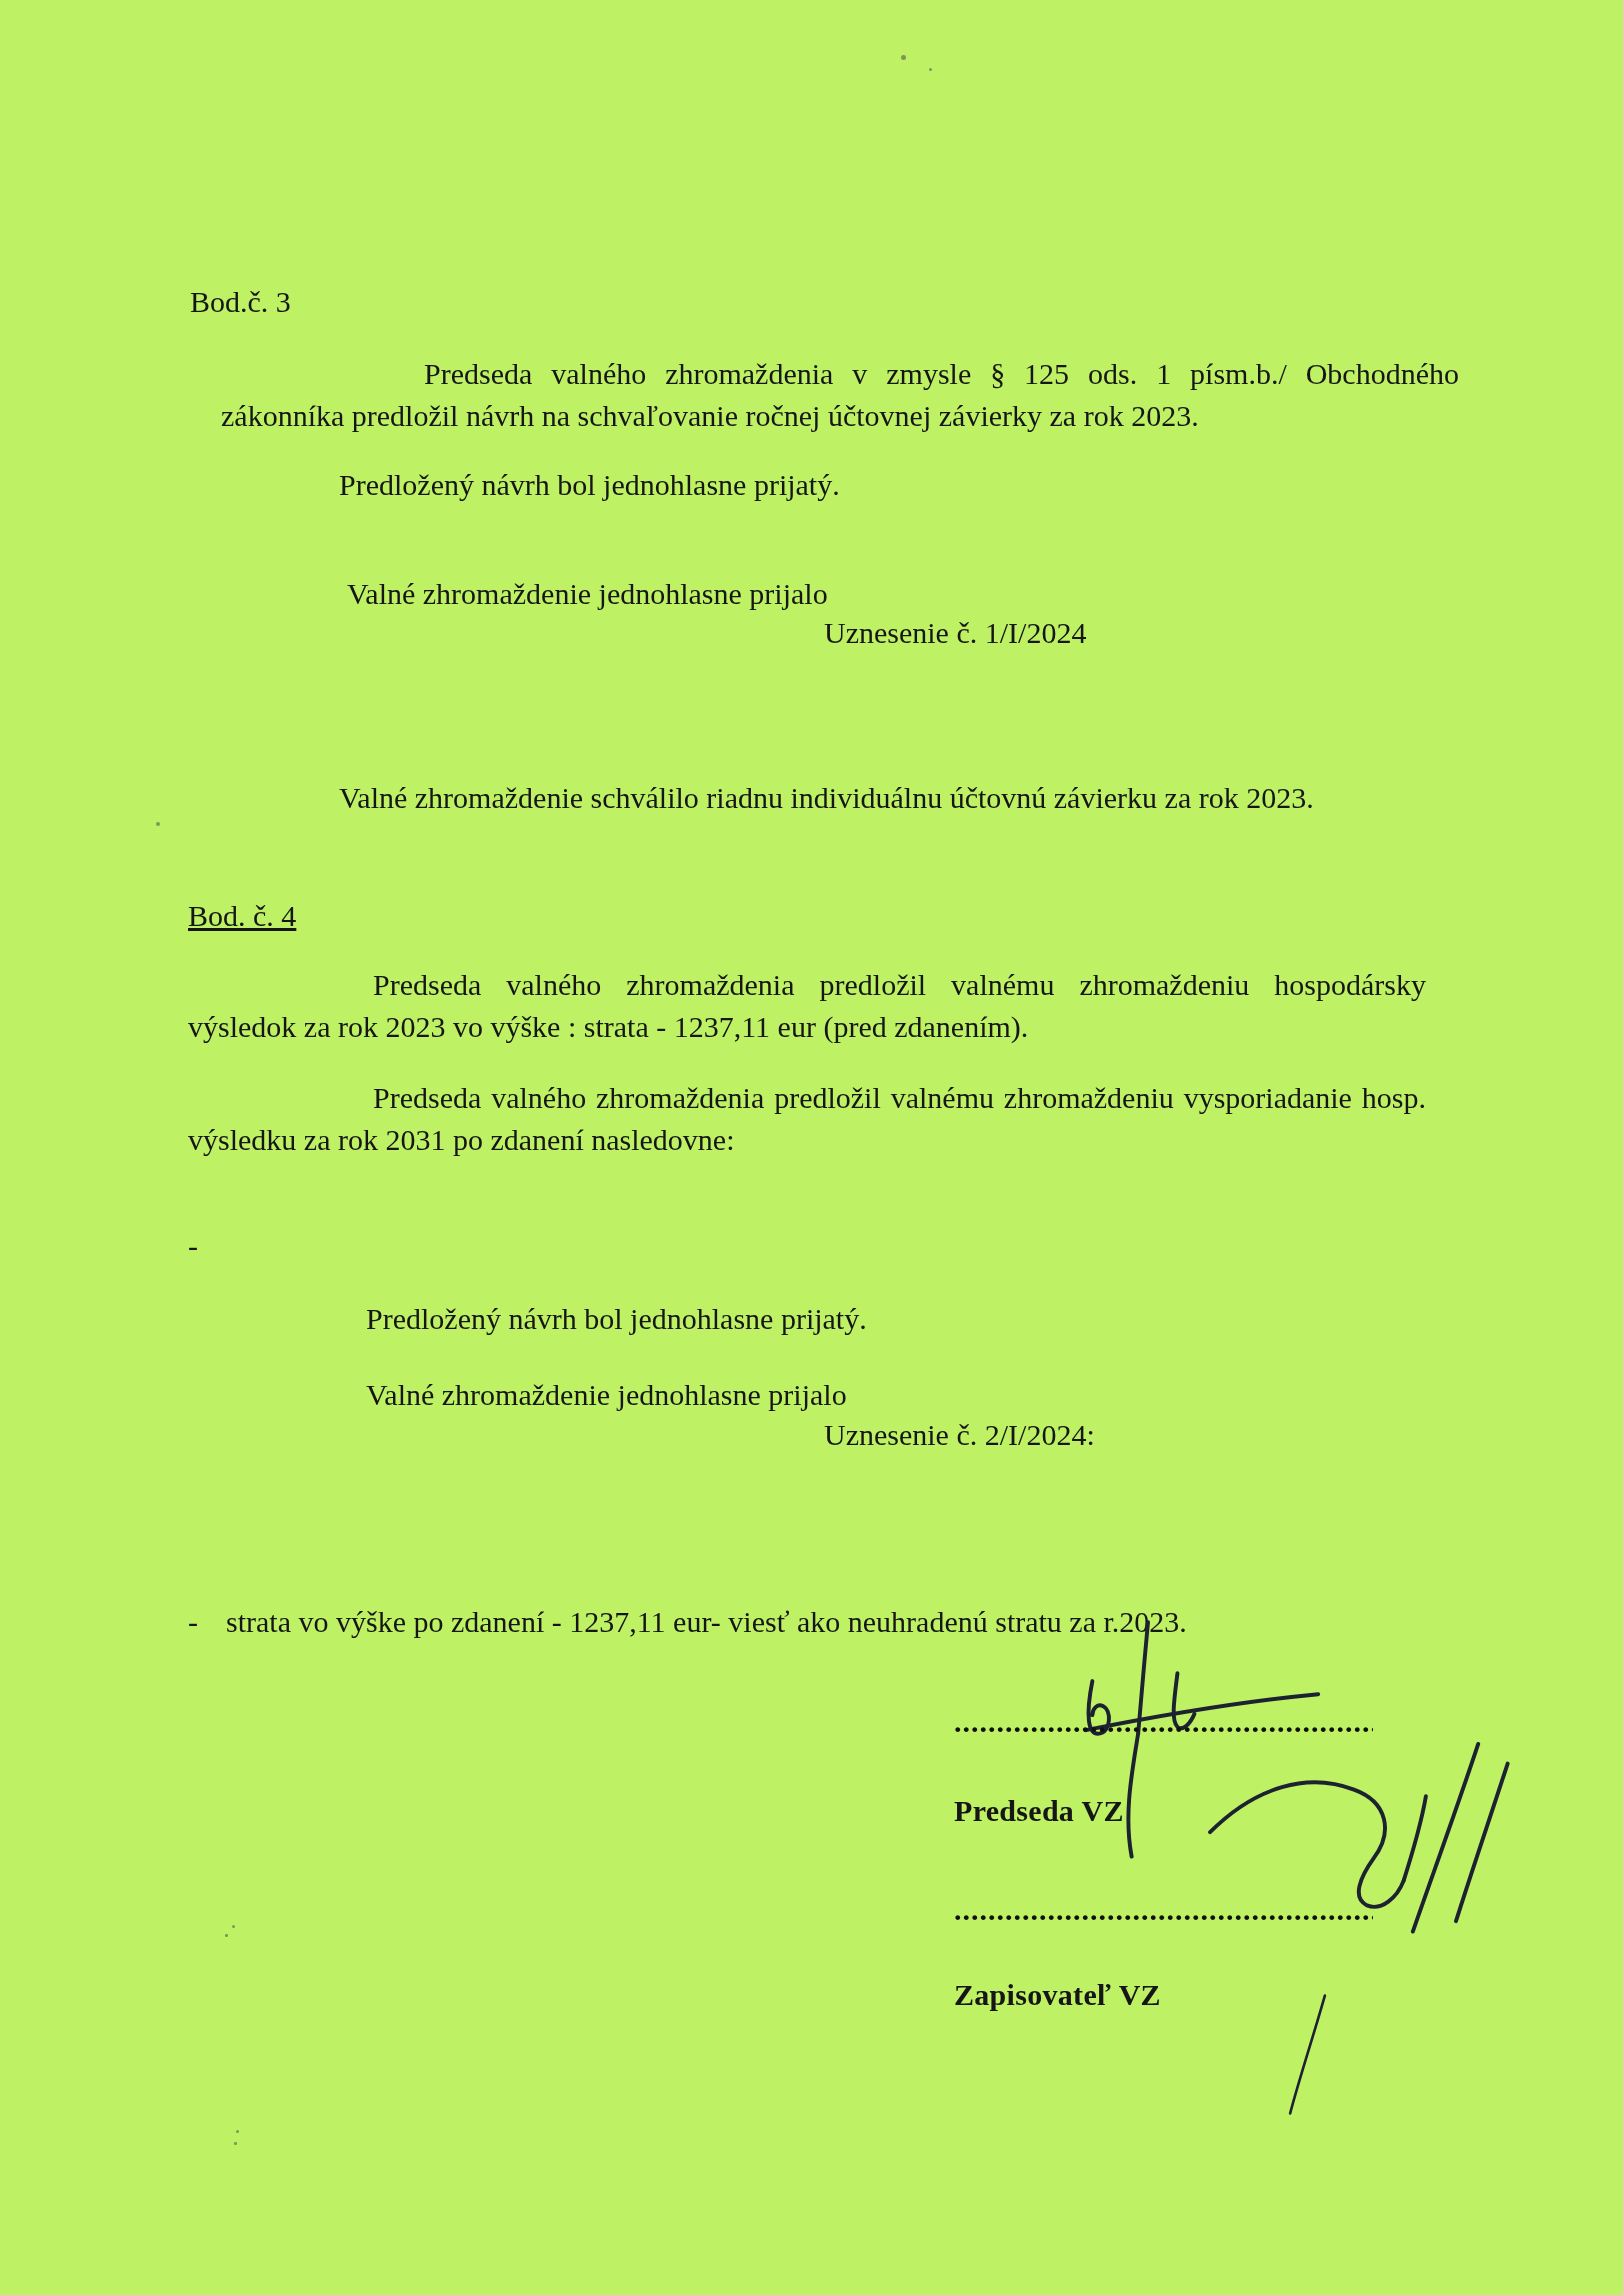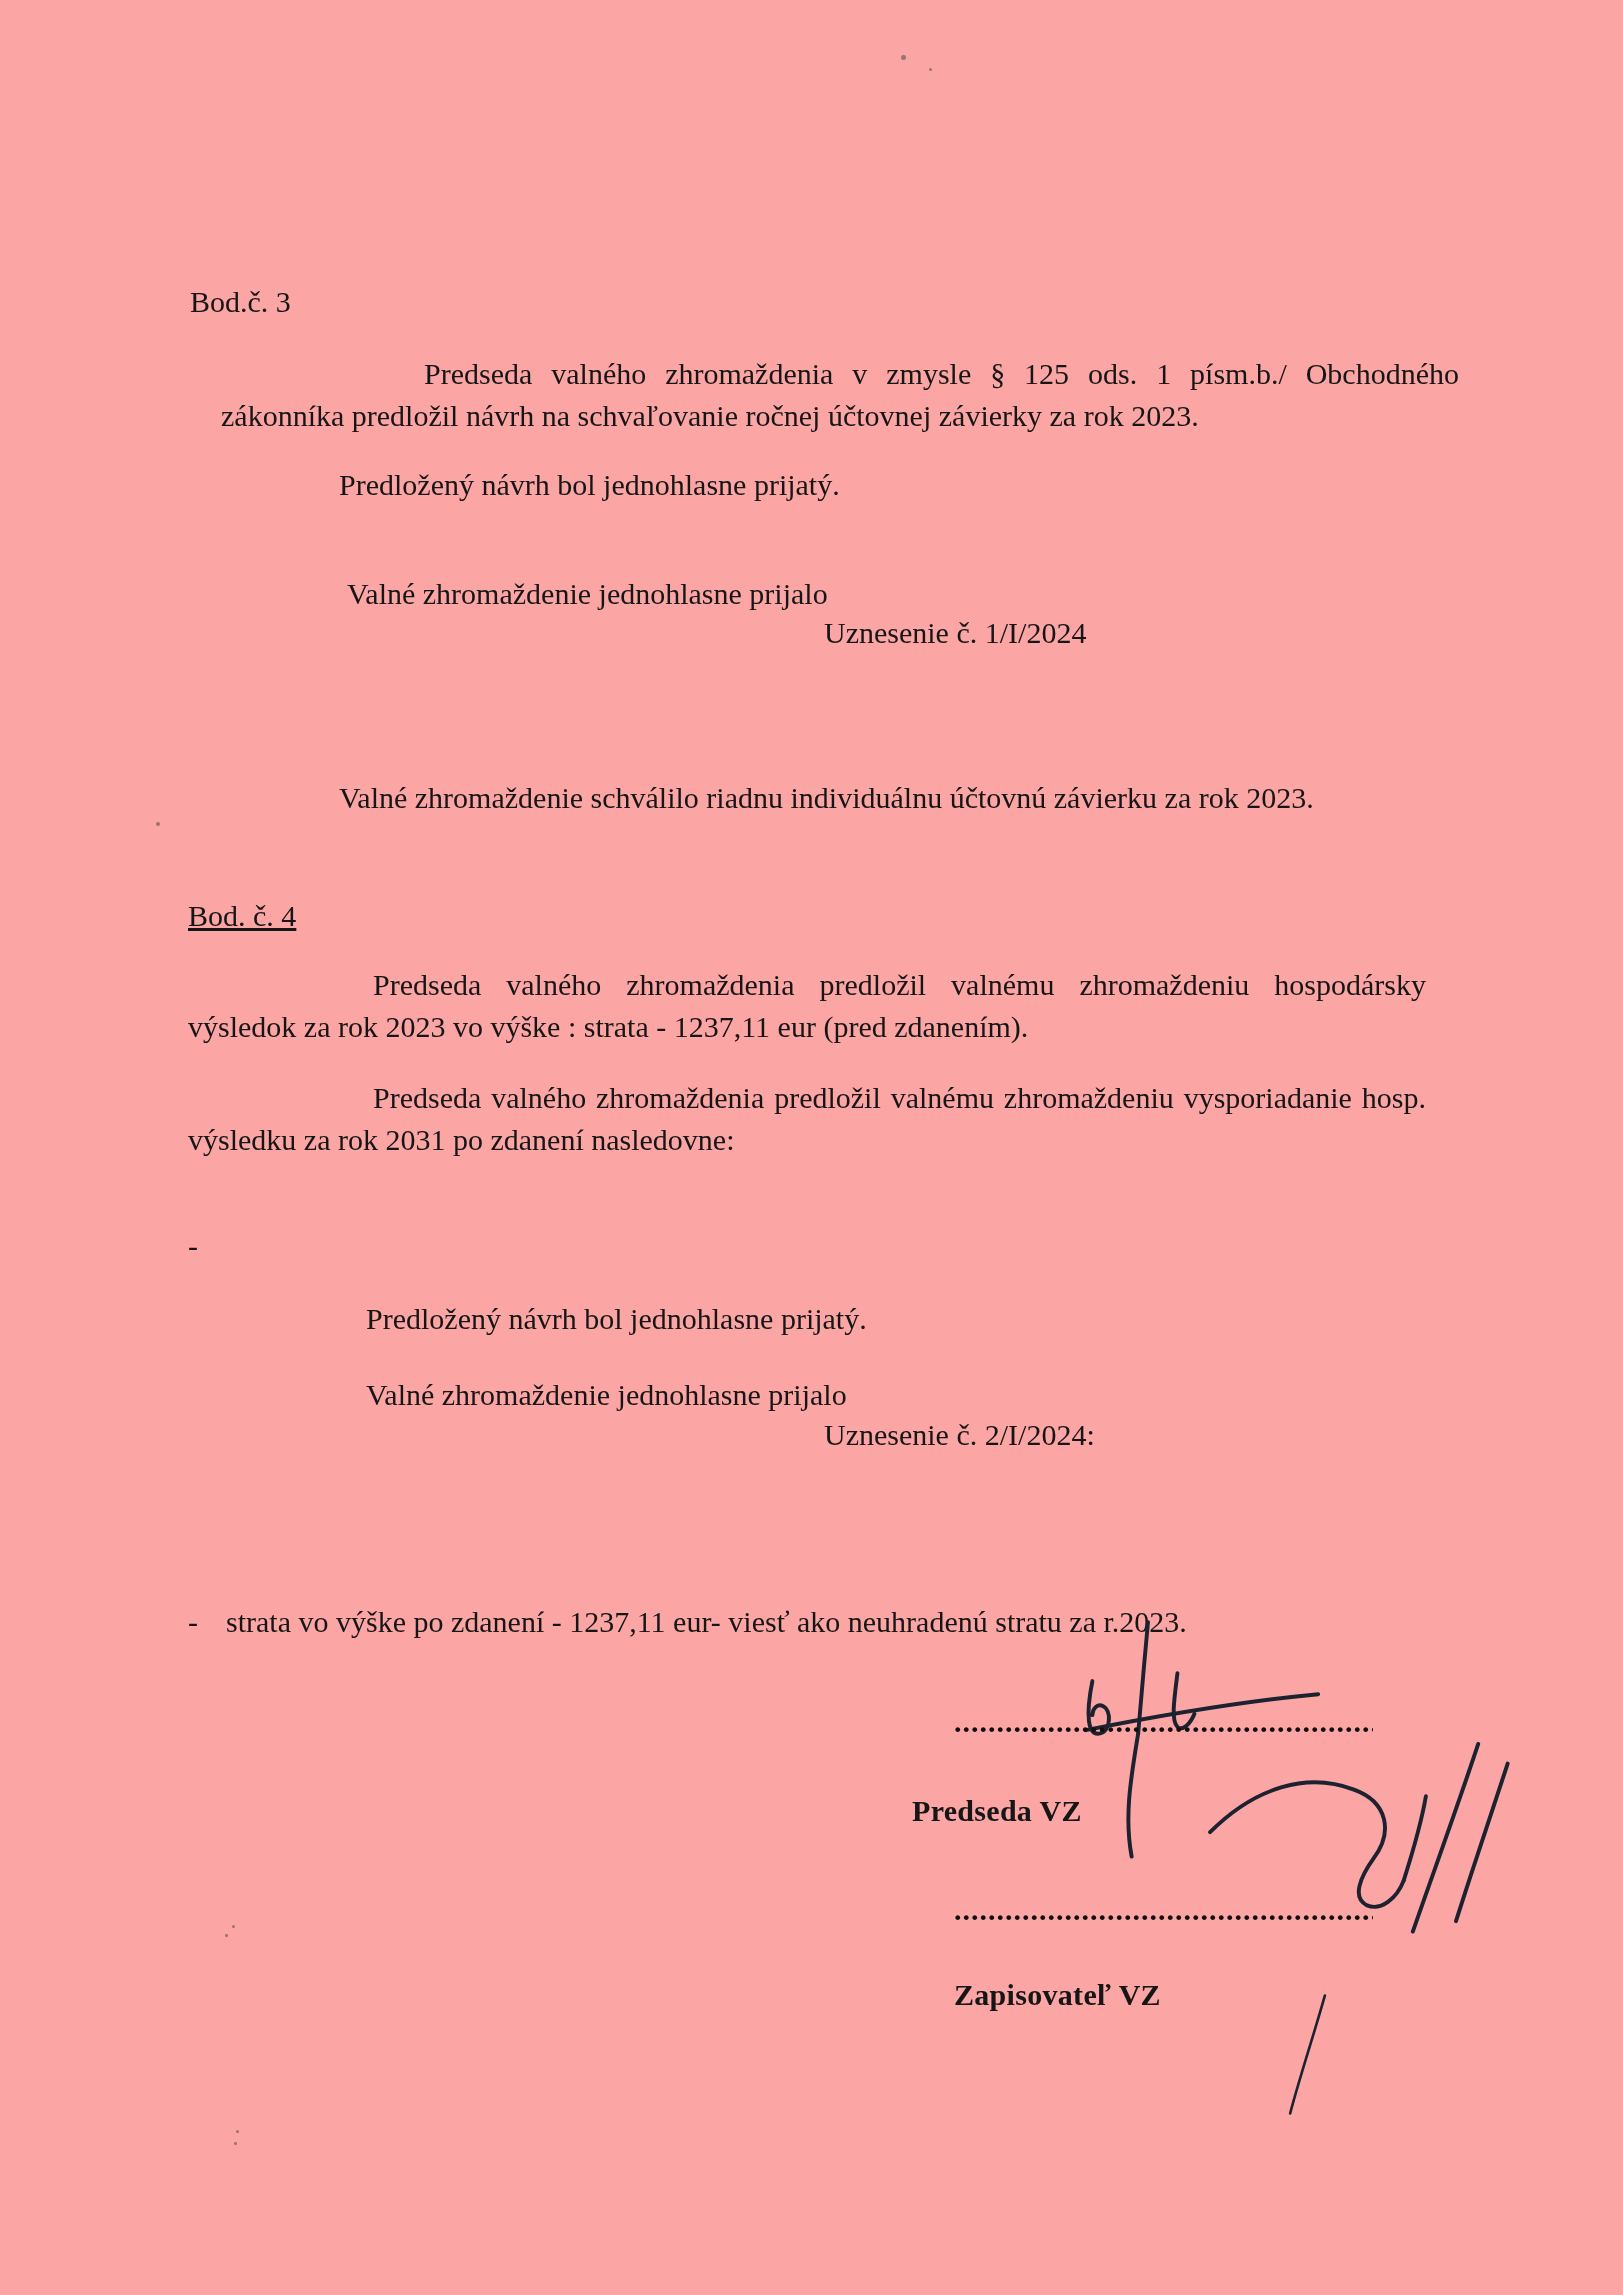--- a/index.html
+++ b/index.html
@@ -2,21 +2,21 @@
 <html lang="sk" style="font-size:10.5px"><head>
 <meta charset="utf-8">
 <title>Zápisnica – scan</title>
 <style>
   * { margin:0; padding:0; box-sizing:border-box; }
   html,body { background:#e9e9e7; }
   .page {
     position:relative;
     width:1623px; height:2295px;
     margin:0 auto;
-    background:#fca5a5;
+    background:#bef264;
     font-family:"Liberation Serif","DejaVu Serif",serif;
     color:#161616;
     font-size:30px;
     line-height:42px;
     overflow:hidden;
   }
   .abs { position:absolute; }
   .para { width:1238px; text-align:justify; }
   .indent-lg { text-indent:203px;margin-left:33px; }
   .indent-md { text-indent:185px; }
@@ -75,21 +75,21 @@
       <path d="M165,40 C160,95 154,160 150,210"></path>
       <path d="M80,130 C70,180 72,215 92,210 C108,206 110,175 96,168 C88,164 80,172 80,182"></path>
       <path d="M210,118 C205,158 200,190 210,200 C218,207 230,195 236,180"></path>
       <path d="M70,205 C170,185 300,162 425,150"></path>
       <path d="M150,210 C140,272 128,335 140,398"></path>
     </g>
   </svg>
 
   <div class="abs dots" style="left:954px; top:1701px;">................................................................................</div>
 
-  <div class="abs siglabel" style="left:912px; top:1790px;">Predseda VZ</div>
+  <div class="abs siglabel" style="left:954px; top:1790px;">Predseda VZ</div>
 
   <svg class="sig" style="left:1197px; top:1734px;" width="327" height="216" viewBox="0 0 500 330">
     <g stroke="#1d2230" stroke-width="6">
       <path d="M20,150 C90,80 170,58 240,85 C292,104 300,150 270,190 C250,218 236,250 260,262 C282,271 306,250 316,224"></path>
       <path d="M316,224 C330,180 344,130 350,95"></path>
       <path d="M430,15 C402,100 362,210 330,302"></path>
       <path d="M475,45 C450,122 420,210 396,286"></path>
     </g>
   </svg>
 

